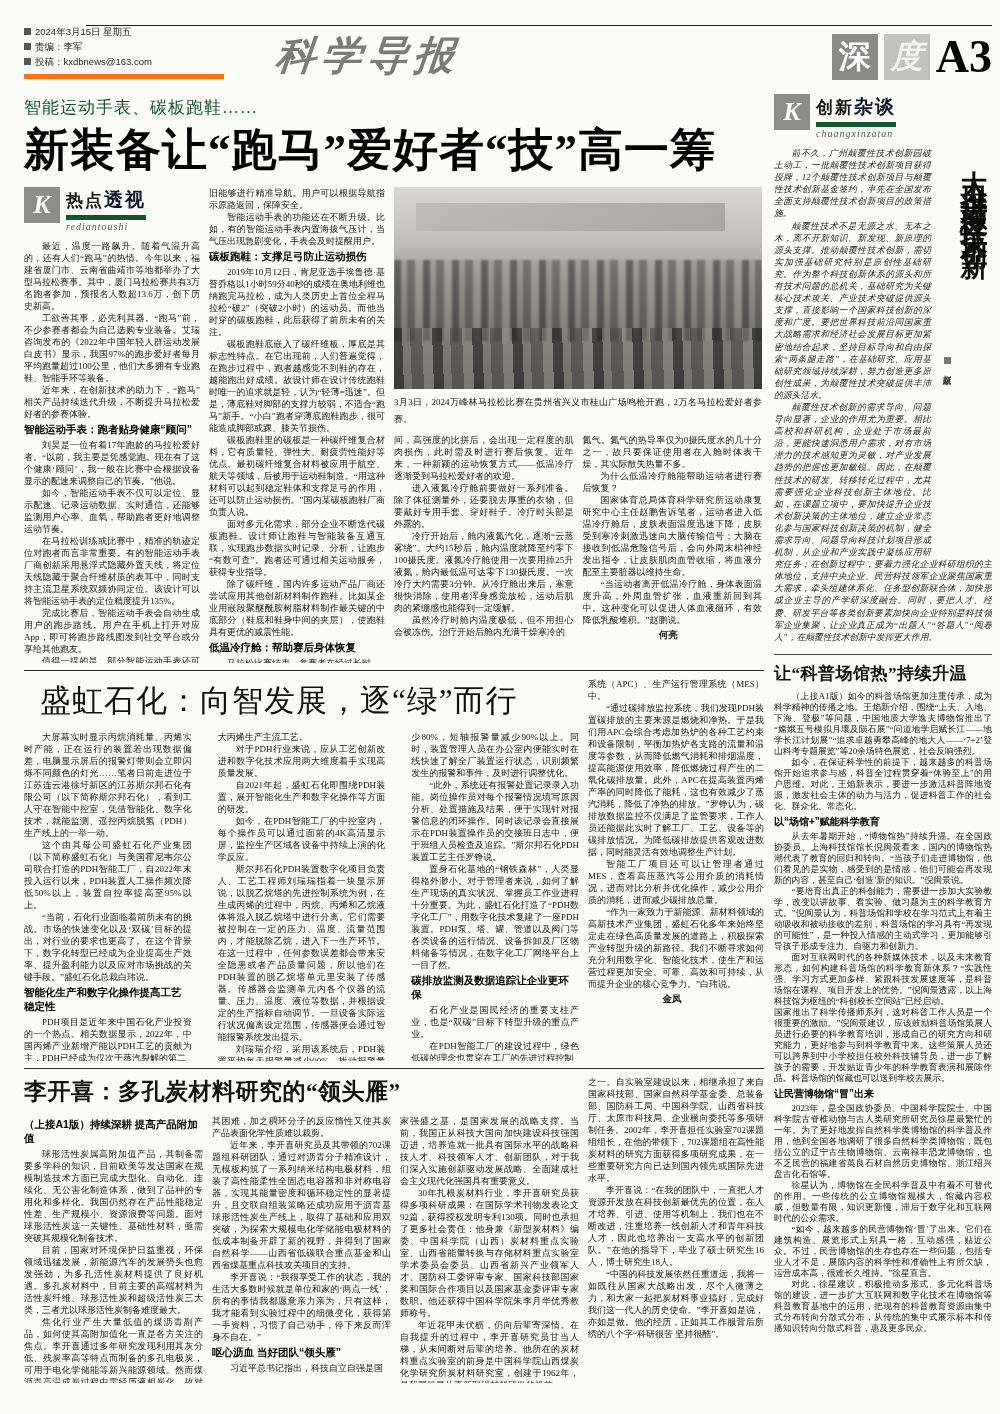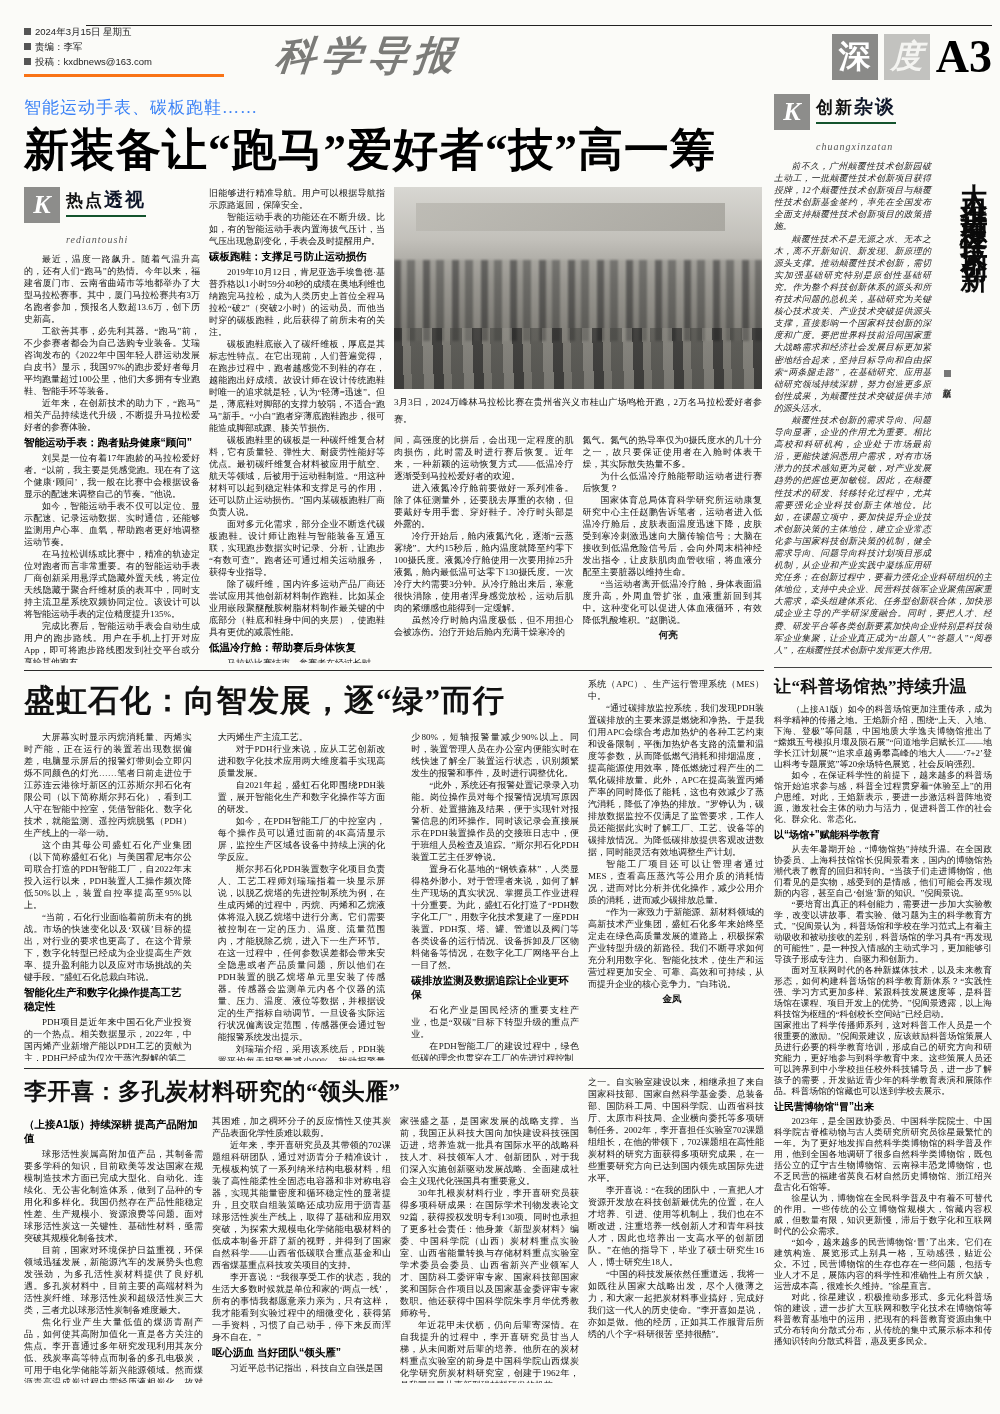--- a/index.html
+++ b/index.html
@@ -7,48 +7,48 @@
   .page {
     width: 1000px; height: 1414px; margin: 0 auto;
     background: #fbfbf8; color: #111;
     font-family: "Liberation Serif", "DejaVu Serif", serif;
     padding: 16px 8px 8px 24px;
     overflow: hidden; position: relative;
   }
   
   .header { display:flex; align-items:flex-start; height:74px; position:relative; }
   .header::after { content:''; position:absolute; top:9px; left:62px; right:0; border-top:1px solid #222; }
-  .mast-info { width:200px; font-size:9.5px; line-height:15px; padding-top:8px; border-bottom:3px solid #f97316; padding-bottom:5px; z-index:2; background:transparent; font-family:"Liberation Sans",sans-serif; color:#222; }
+  .mast-info { width:200px; font-size:9.5px; line-height:15px; padding-top:8px; border-bottom:5px solid #f97316; padding-bottom:5px; z-index:2; background:transparent; font-family:"Liberation Sans",sans-serif; color:#222; }
   .mast-info .sq { display:inline-block; width:7px; height:7px; background:#555; margin-right:4px; }
   .paper-name { margin-left:52px; margin-top:12px; font-size:40px; font-weight:700; font-style:italic; color:#7b7b78; letter-spacing:6px; transform:skewX(-6deg); font-family:"Liberation Serif",serif; z-index:2; }
   .page-tag { margin-left:auto; display:flex; align-items:center; gap:6px; margin-top:14px; z-index:2; }
   .tag-box { width:46px; height:46px; display:flex; align-items:center; justify-content:center; font-size:32px; font-weight:700; }
   .tag-box.dark { background:#8a8a88; color:#fff; }
   .tag-box.light { background:#c2c2bf; color:#f4f4f1; font-style:italic; }
   .page-no { font-size:46px; font-weight:700; font-family:"Liberation Serif",serif; color:#000; }
   
   .body-row { display:flex; margin-top:4px; }
   .left-area { width:740px; flex:none; }
   .right-rail { width:218px; flex:none; margin-left:10px; }
   
-  .kicker { font-size:17px; letter-spacing:1px; color:#3b82f6; margin:2px 0 4px; font-family:Liberation Serif, serif; }
+  .kicker { font-size:17px; letter-spacing:1px; color:#14532d; margin:2px 0 4px; font-family:Liberation Serif, serif; }
   .main-headline { font-size:45px; line-height:1.2; font-weight:900; letter-spacing:1px; color:#000; margin:0 0 10px; white-space:nowrap; }
   .main-row { display:flex; gap:9px; height:476px; overflow:hidden; }
   .col { width:176px; flex:none; overflow:hidden; }
   .photo-group { width:368px; flex:none; overflow:hidden; }
   .para { font-size:9px; line-height:12px; text-align:justify; text-indent:2em; color:#141414; }
   .para.cont { text-indent:0; }
   .subhead { font-size:10.5px; font-weight:700; font-family:"Liberation Sans",sans-serif; margin:3px 0 2px; color:#000; }
   .author-line { font-size:9.5px; font-weight:700; text-align:center; padding-right:8px; margin-top:3px; }
   
   .feat-head { display:flex; gap:6px; margin-bottom:8px; align-items:flex-start; }
   .klogo { width:36px; height:36px; background:#8d8d8b; color:#fff; display:flex; align-items:center; justify-content:center; font:italic 700 26px "Liberation Serif",serif; flex:none; }
   .feat-txt .t1 { font-size:17px; font-weight:900; letter-spacing:2px; }
   .feat-txt .t1 .script { color:#0f172a; font-weight:700; font-size:19px; }
-  .feat-txt .t2 { font-size:10px; font-style:italic; color:#555; border-top:2px solid #14532d; margin-top:2px; padding-top:17px; letter-spacing:1px; font-family:"Liberation Serif",serif; }
+  .feat-txt .t2 { font-size:10px; font-style:italic; color:#555; border-top:5px solid #14532d; margin-top:2px; padding-top:1px; letter-spacing:1px; font-family:"Liberation Serif",serif; }
   
   .photo { height:202px; position:relative; overflow:hidden;
     background: linear-gradient(180deg,#d8d7d2 0%,#c2c0ba 26%,#9a9892 48%,#7c7a74 72%,#696863 100%); }
   .photo::before { content:''; position:absolute; left:0; right:0; top:36%; height:40%;
     background: repeating-linear-gradient(90deg, rgba(40,40,40,.55) 0 7px, rgba(120,118,112,.25) 7px 13px, rgba(60,60,58,.5) 13px 21px, rgba(150,148,140,.3) 21px 29px); filter:blur(1px); }
   .photo::after { content:''; position:absolute; left:0; right:0; bottom:0; height:30%;
     background: repeating-linear-gradient(88deg, rgba(30,30,30,.6) 0 10px, rgba(130,128,120,.35) 10px 18px, rgba(70,70,66,.55) 18px 30px, rgba(160,158,150,.3) 30px 40px); }
   .photo .banner { position:absolute; top:8%; left:6%; right:10%; height:14%; background:linear-gradient(90deg,#b9b7b0,#a3a19a); opacity:.8; }
   .caption { font-size:9px; line-height:17px; text-align:justify; margin:5px 0 6px; color:#111; }
   .sub-cols { display:flex; gap:9px; height:224px; overflow:hidden; }
@@ -60,21 +60,21 @@
   .vert-wrap { float:right; height:396px; margin:2px 0 4px 9px; display:flex; }
   .vert-author { writing-mode:vertical-rl; font-size:9px; font-style:normal; margin-top:208px; margin-right:3px; color:#222; font-family:"Liberation Sans",sans-serif; }
   .vert-author .sq { display:inline-block; width:7px; height:7px; background:#777; margin-bottom:4px; }
   .vert-title { writing-mode:vertical-rl; font-size:27px; font-weight:600; letter-spacing:8px; font-style:normal; color:#0a0a0a; font-family:"Liberation Sans","DejaVu Sans",sans-serif; }
   
   .rule { border-top:1.5px solid #2a2a2a; margin:7px 0; }
   .rule.thin { border-top:1px solid #444; }
   
   .shen { display:flex; gap:9px; }
   .shen-left { width:555px; flex:none; }
-  .shen-h2 { font-size:31px; font-weight:700; letter-spacing:1px; margin:2px 0 9px; white-space:nowrap; }
+  .shen-h2 { font-size:31px; font-weight:400; letter-spacing:1px; margin:2px 16px 9px; white-space:nowrap; }
   .shen-cols { display:flex; gap:26px; height:330px; overflow:hidden; }
   .shen-cols .col3w { flex:1; overflow:hidden; }
   .shen-col4 { width:176px; flex:none; height:382px; overflow:hidden; }
   
   .lkx { display:flex; gap:9px; }
   .lkx-left { width:555px; flex:none; }
   .lkx-h2 { font-size:23px; font-weight:900; letter-spacing:.5px; margin:0 0 8px; white-space:nowrap; }
   .lkx-cols { display:flex; gap:9px; height:268px; overflow:hidden; }
   .lkx-cols .col3w { flex:1; overflow:hidden; }
   .lkx-col4 { width:176px; flex:none; height:302px; overflow:hidden; }

